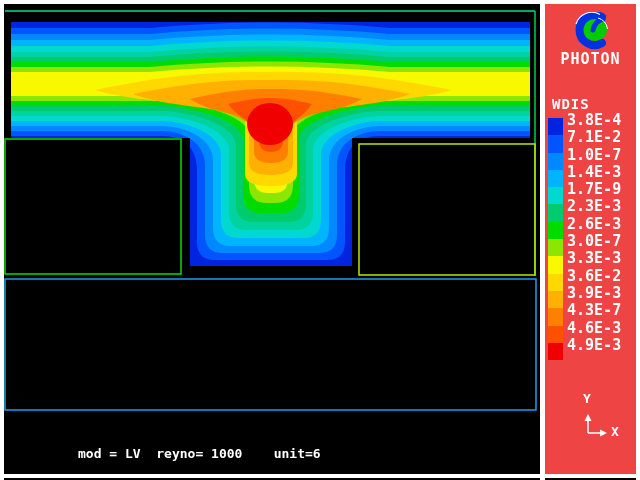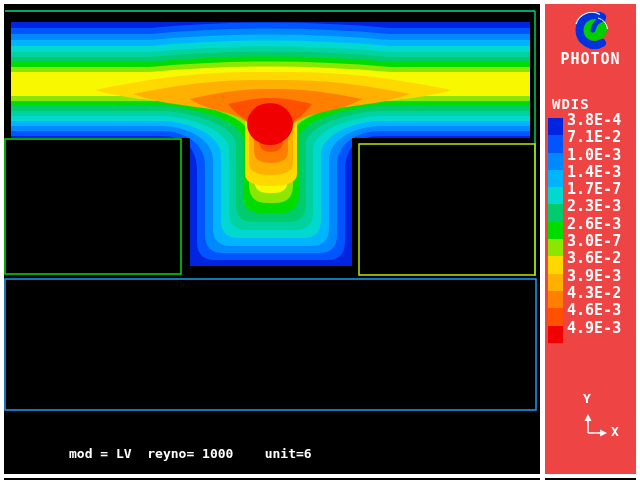--- a/index.html
+++ b/index.html
@@ -13,21 +13,21 @@
   #divider{left:540px;top:0;width:5px;height:480px;}
   #plot-svg{position:absolute;left:0;top:0;}
   #sidebar{position:absolute;left:545px;top:4px;width:91px;height:470px;background:#ef4444;}
   #logo{position:absolute;left:0;top:8px;width:91px;text-align:center;}
   #app-name{position:absolute;left:0;top:46px;width:91px;text-align:center;font-size:15px;letter-spacing:1px;}
   #legend-title{position:absolute;left:7px;top:92px;font-size:14px;letter-spacing:1px;}
   #legend-entries{position:absolute;left:3px;top:106px;}
   .legend-row{position:relative;height:17.3px;width:80px;}
   .legend-swatch{position:absolute;left:0;top:8px;width:15px;height:17.3px;}
   .legend-value{position:absolute;left:19px;top:1px;font-size:15px;white-space:pre;}
-  #status-line{position:absolute;left:69px;top:446px;font-size:13px;white-space:pre;}
+  #status-line{position:absolute;left:78px;top:446px;font-size:13px;white-space:pre;}
   #axis-y-label{position:absolute;left:583px;top:391px;font-size:13px;}
   #axis-x-label{position:absolute;left:611px;top:424px;font-size:13px;}
   #axis-arrows{position:absolute;left:575px;top:410px;}
 </style>
 </head>
 <body>
 
 <div id="screen">
 
   <svg id="plot-svg" width="640" height="480" viewBox="0 0 640 480">
@@ -90,53 +90,57 @@
         <div class="legend-row">
           <span class="legend-swatch" style="background: rgb(0, 36, 224);"></span>
           <span class="legend-value">3.8E-4</span>
         </div>
         <div class="legend-row">
           <span class="legend-swatch" style="background: rgb(0, 85, 255);"></span>
           <span class="legend-value">7.1E-2</span>
         </div>
         <div class="legend-row">
           <span class="legend-swatch" style="background: rgb(0, 136, 255);"></span>
-          <span class="legend-value">1.0E-3</span>
+          <span class="legend-value">1.0E-7</span>
         </div>
         <div class="legend-row">
           <span class="legend-swatch" style="background: rgb(0, 180, 255);"></span>
           <span class="legend-value">1.4E-3</span>
         </div>
         <div class="legend-row">
           <span class="legend-swatch" style="background: rgb(0, 216, 208);"></span>
-          <span class="legend-value">1.7E-7</span>
+          <span class="legend-value">1.7E-9</span>
         </div>
         <div class="legend-row">
           <span class="legend-swatch" style="background: rgb(0, 204, 110);"></span>
           <span class="legend-value">2.3E-3</span>
         </div>
         <div class="legend-row">
           <span class="legend-swatch" style="background: rgb(0, 220, 0);"></span>
           <span class="legend-value">2.6E-3</span>
         </div>
         <div class="legend-row">
           <span class="legend-swatch" style="background: rgb(140, 230, 0);"></span>
           <span class="legend-value">3.0E-7</span>
         </div>
         <div class="legend-row">
+          <span class="legend-swatch" style="background: rgb(248, 248, 0);"></span>
+          <span class="legend-value">3.3E-3</span>
+        </div>
+        <div class="legend-row">
           <span class="legend-swatch" style="background: rgb(255, 216, 0);"></span>
           <span class="legend-value">3.6E-2</span>
         </div>
         <div class="legend-row">
           <span class="legend-swatch" style="background: rgb(255, 176, 0);"></span>
           <span class="legend-value">3.9E-3</span>
         </div>
         <div class="legend-row">
           <span class="legend-swatch" style="background: rgb(255, 128, 0);"></span>
-          <span class="legend-value">4.3E-2</span>
+          <span class="legend-value">4.3E-7</span>
         </div>
         <div class="legend-row">
           <span class="legend-swatch" style="background: rgb(255, 80, 0);"></span>
           <span class="legend-value">4.6E-3</span>
         </div>
         <div class="legend-row">
           <span class="legend-swatch" style="background: rgb(240, 0, 0);"></span>
           <span class="legend-value">4.9E-3</span>
         </div>
       </div>

